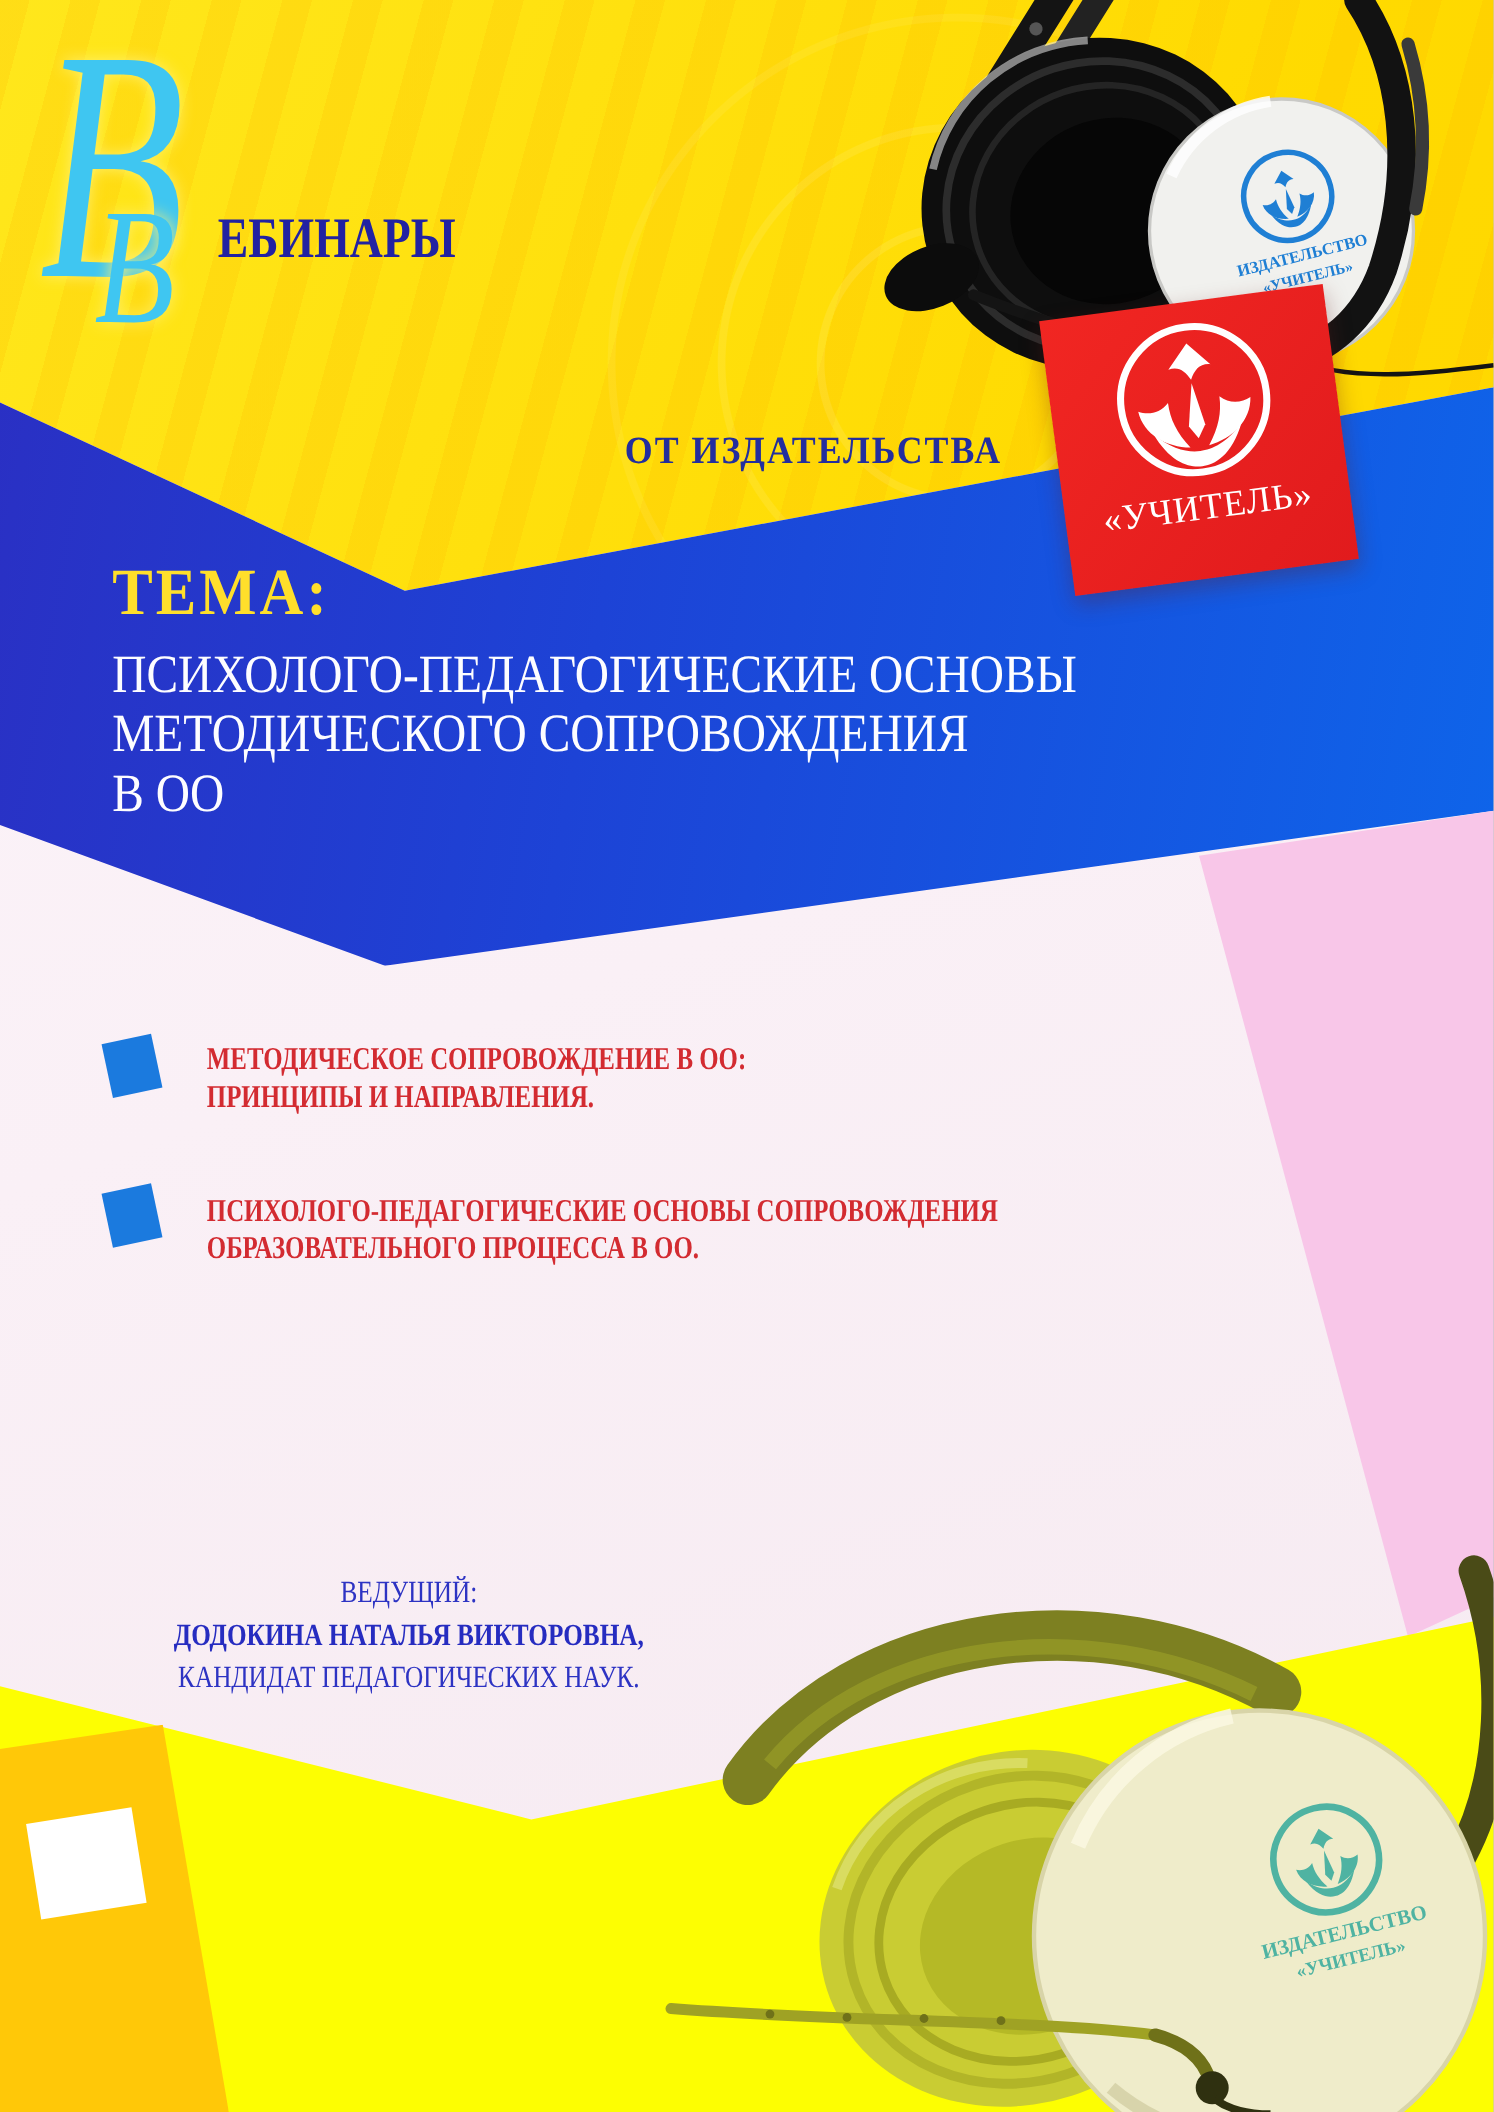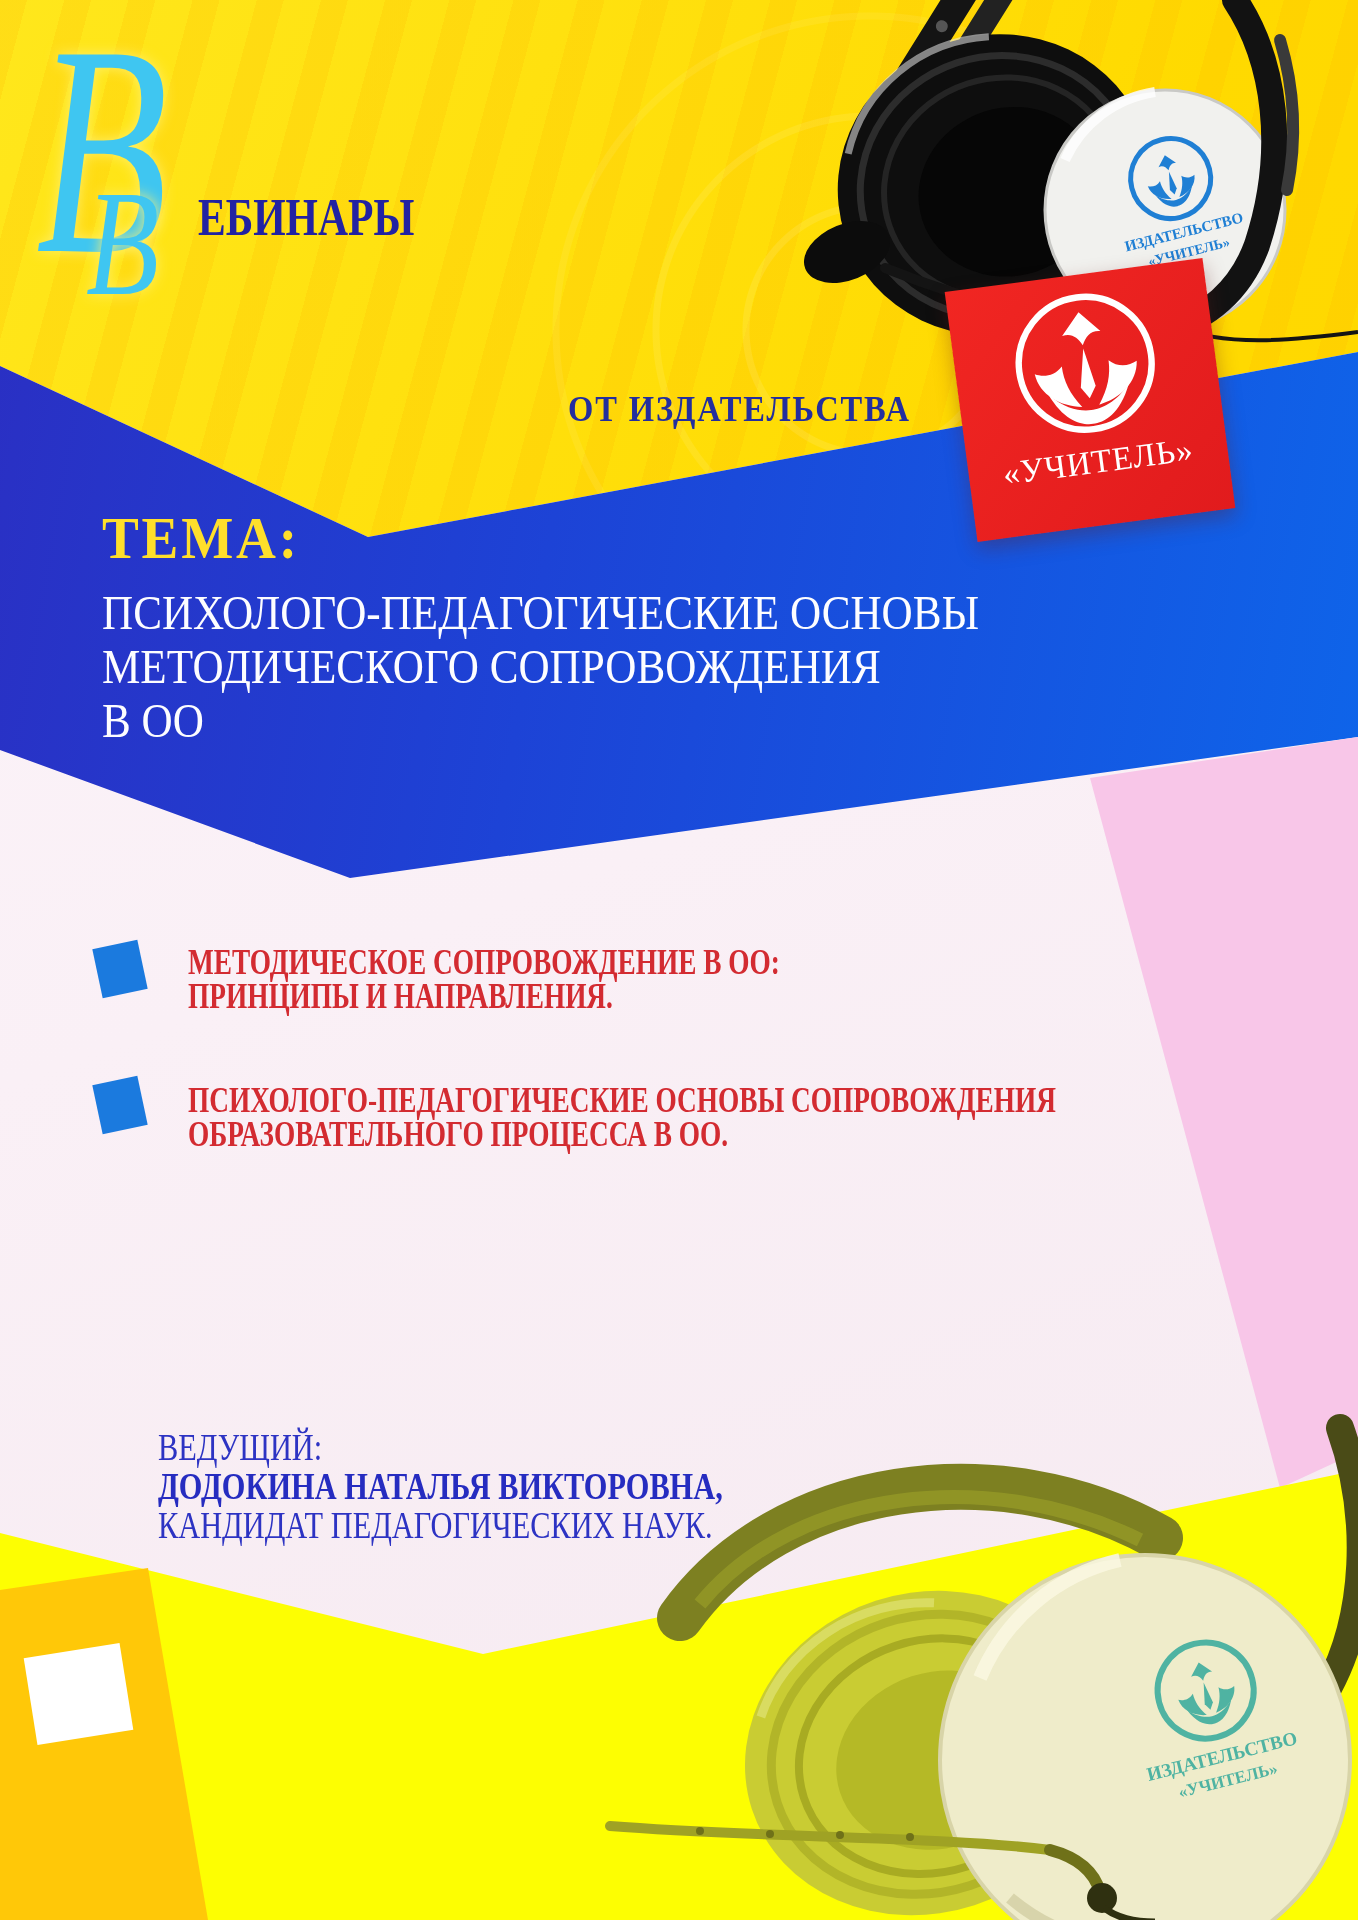--- a/index.html
+++ b/index.html
@@ -85,26 +85,26 @@
   .topic-label{left:102px;top:508px;font-size:60px;font-weight:700;color:#ffdf2b;letter-spacing:3px;z-index:5;}
   .topic-label .sx{transform:scaleX(.92);}
   .topic-title{left:102px;top:586px;font-size:49px;line-height:54px;color:#fdfdff;z-index:5;}
   .topic-title .sx{transform:scaleX(.88);}
   
   .marker{
     position:absolute;width:46px;height:50px;background:#1b7ade;transform:rotate(-12deg);z-index:5;
   }
   .m1{left:97px;top:944px;}
   .m2{left:97px;top:1080px;}
-  .agenda-text{font-size:35px;line-height:34px;font-weight:700;color:#d32b31;z-index:5;text-decoration:underline;}
+  .agenda-text{font-size:29px;line-height:34px;font-weight:700;color:#d32b31;z-index:5;text-decoration:underline;}
   .a1{left:188px;top:946px;}
   .a2{left:188px;top:1084px;}
   .agenda-text .sx{transform:scaleX(.78);}
   
-  .presenter{left:158px;top:1428px;font-size:37px;line-height:39px;color:#2d33c3;z-index:5;}
+  .presenter{left:158px;top:1428px;font-size:28px;line-height:39px;color:#2d33c3;z-index:5;text-align:center;}
   .presenter .sx{transform:scaleX(.82);}
   .presenter .name{font-weight:700;color:#262cc0;}
 </style>
 </head>
 <body>
 
 <div class="poster">
 
   <div class="layer bg-yellow-top">
     <div class="stripes"></div>

